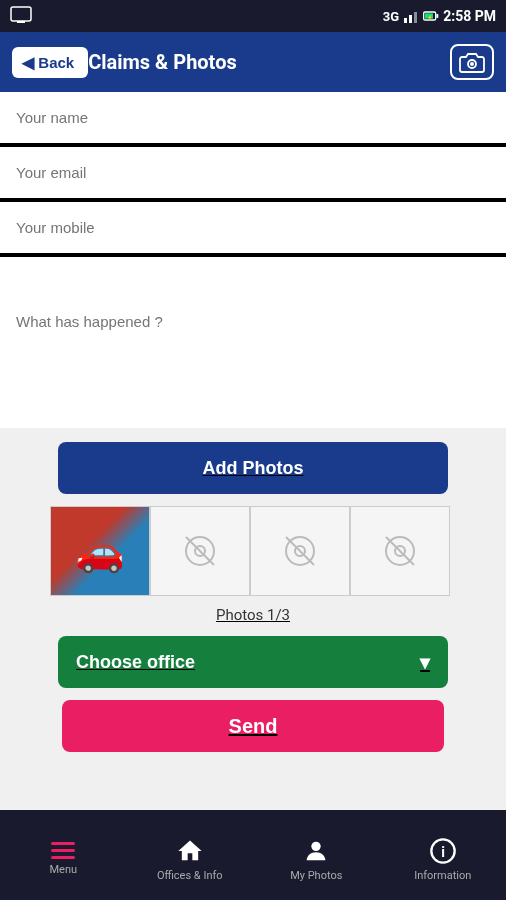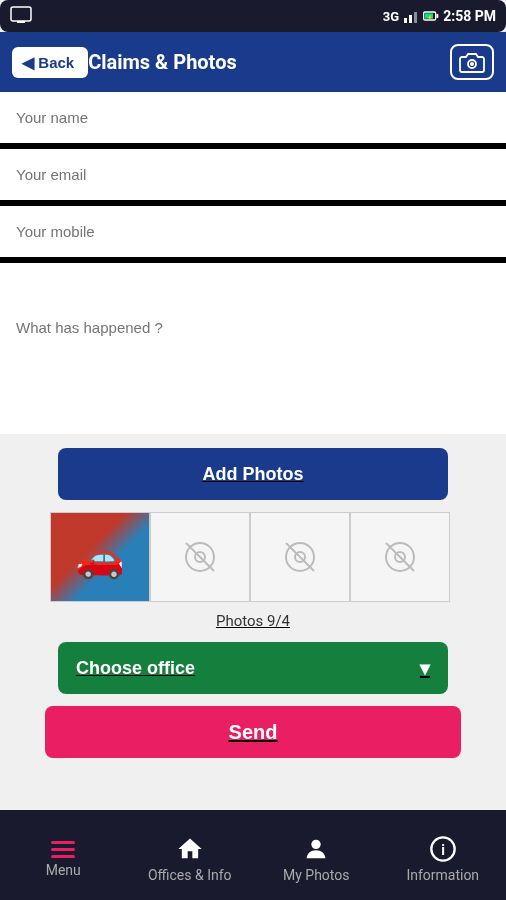--- a/index.html
+++ b/index.html
@@ -14,21 +14,20 @@
 
     
     .status-bar {
       background: #1a1a2e;
       height: 32px;
       display: flex;
       align-items: center;
       justify-content: flex-end;
       padding: 0 10px;
       gap: 6px;
-      border-radius: 8px;
     }
     .status-icons {
       display: flex;
       align-items: center;
       gap: 4px;
       color: white;
       font-size: 13px;
       font-weight: bold;
     }
     .status-time {
@@ -74,21 +73,21 @@
       border: 2px solid white;
       border-radius: 8px;
       width: 44px;
       height: 36px;
       display: flex;
       align-items: center;
       justify-content: center;
       cursor: pointer;
     }
     .form-field {
-      border-bottom: 6px solid #000000;
+      border-bottom: 4px solid #000000;
       padding: 16px 16px;
     }
     .form-field input, .form-field textarea {
       border: none;
       outline: none;
       width: 100%;
       font-size: 15px;
       color: #999;
       background: transparent;
       font-family: Arial, sans-serif;
@@ -183,21 +182,21 @@
       font-size: 20px;
       color: white;
     }
 
     
     .send-btn {
       background: #e91e63;
       color: white;
       border: none;
       border-radius: 8px;
-      width: 416px;
+      width: 382px;
       height: 52px;
       font-size: 20px;
       font-weight: bold;
       cursor: pointer;
       margin: 0 auto 0 auto;
       display: block;
     }
 
     
     .bottom-nav {
@@ -214,21 +213,21 @@
       flex: 1;
       display: flex;
       flex-direction: column;
       align-items: center;
       justify-content: center;
       gap: 4px;
       cursor: pointer;
       padding-top: 8px;
     }
     .nav-label {
-      font-size: 14px;
+      font-size: 11px;
       color: #aaa;
       text-align: center;
     }
 
     
     .hamburger {
       display: flex;
       flex-direction: column;
       gap: 4px;
       align-items: center;
@@ -355,21 +354,21 @@
         </div>
         <div class="photo-slot">
           <svg width="32" height="32" viewBox="0 0 32 32">
             <circle cx="16" cy="16" r="14" fill="none" stroke="#bbb" stroke-width="2"></circle>
             <circle cx="16" cy="16" r="5" fill="none" stroke="#bbb" stroke-width="2"></circle>
             <line x1="2" y1="2" x2="30" y2="30" stroke="#bbb" stroke-width="2"></line>
           </svg>
         </div>
       </div>
 
-      <div class="photos-counter">Photos 9/4</div>
+      <div class="photos-counter">Photos 1/3</div>
     </div>
 
     <button class="choose-office-btn">
       <span>Choose office</span>
       <span class="chevron-down">▾</span>
     </button>
 
     <button class="send-btn">
       <span>Send</span>
     </button>

